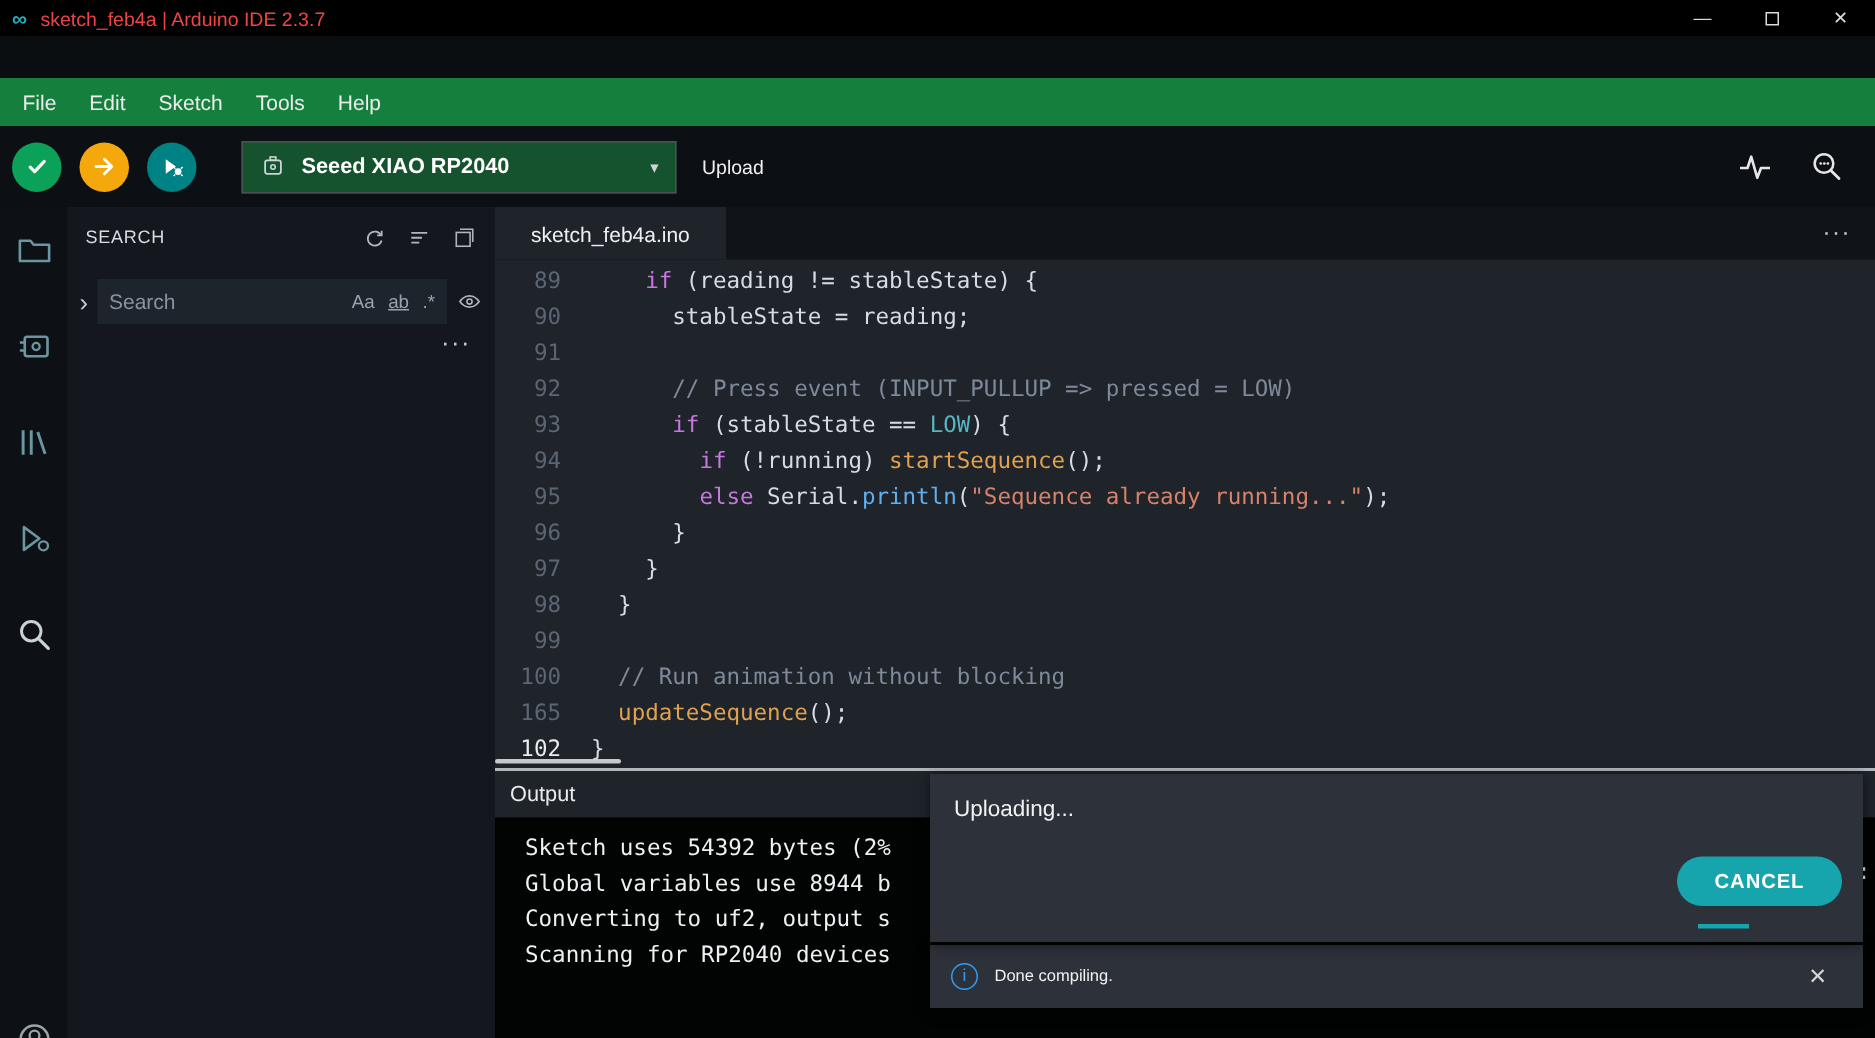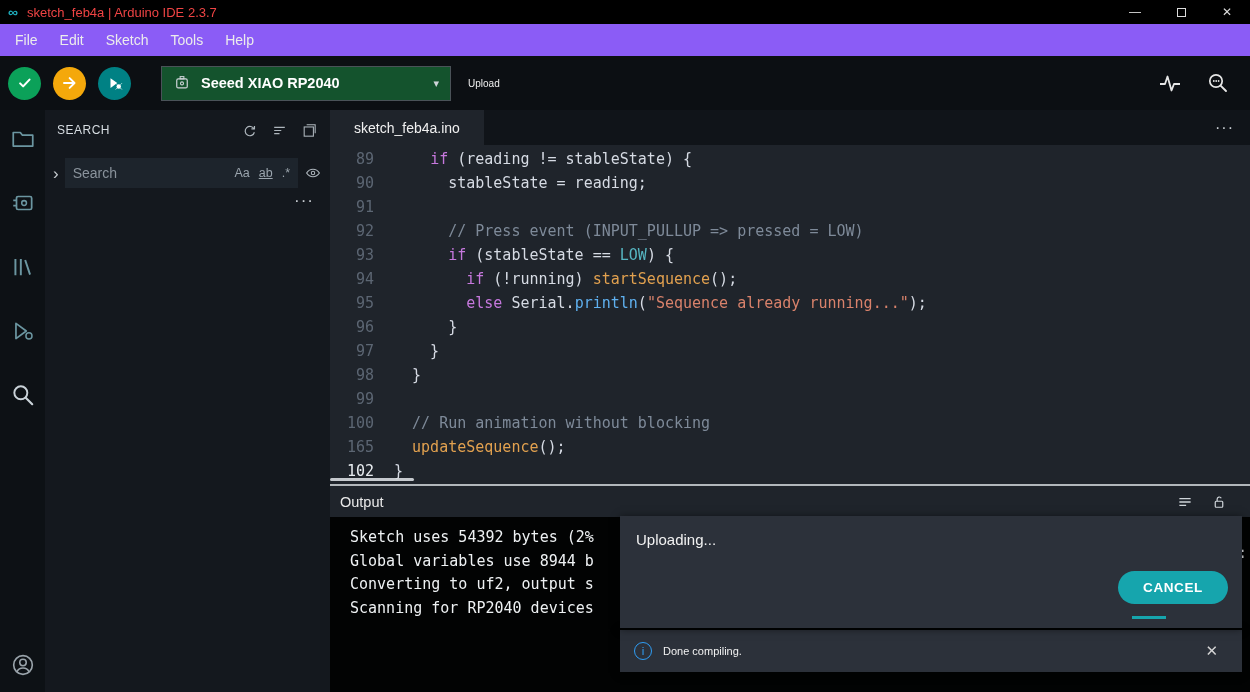--- a/index.html
+++ b/index.html
@@ -9,34 +9,34 @@
 
   
   .titlebar { height:24px; background:#000; display:flex; align-items:center; padding-left:8px; font-size:13px; }
   .logo { color:#1fb0c0; font-size:14px; font-weight:bold; margin-right:9px; }
   .title-text { color:#ef4444; }
   .win-controls { margin-left:auto; display:flex; height:100%; }
   .win-btn { width:46px; height:100%; display:flex; align-items:center; justify-content:center; color:#dcdcdc; font-size:12px; }
   .max-box { width:9px; height:9px; border:1px solid #dcdcdc; display:inline-block; }
 
   
-  .menubar { height:32px; background:#8b5cf6; display:flex; align-items:center; padding-left:4px; }
+  .menubar { height:32px; background:#15803d; display:flex; align-items:center; padding-left:4px;margin-top:28px; }
   .menu-item { padding:4px 11px; font-size:14px; color:#ececec; }
 
   
   .toolbar { height:54px; background:#0c0f13; display:flex; align-items:center; padding:0 12px 0 8px; }
   .tool-circle { width:33px; height:33px; border-radius:50%; display:flex; align-items:center; justify-content:center; margin-right:12px; flex-shrink:0; }
   .verify-bg { background:#0ba159; }
   .upload-bg { background:#f4a80b; }
   .debug-bg  { background:#008184; }
   .board-selector { margin-left:18px; width:290px; height:35px; border:1px solid #4a5258; background:#14532d; display:flex; align-items:center; padding:0 11px; gap:10px; }
   .board-icon { color:#cfd4d9; display:flex; }
   .board-name { font-weight:bold; font-size:14.5px; color:#fff; white-space:nowrap; }
   .board-caret { margin-left:auto; color:#cfd4d9; font-size:11px; }
-  .status-label { margin-left:17px; font-size:10px; color:#efefef; }
+  .status-label { margin-left:17px; font-size:13px; color:#efefef; }
   .toolbar-right { margin-left:auto; display:flex; gap:24px; align-items:center; padding-right:8px; color:#e6e6e6; }
 
   
   .main { display:flex; height:582px; }
 
   .activitybar { width:45px; background:#0d1115; display:flex; flex-direction:column; align-items:center; padding:16px 0 14px 0; flex-shrink:0; }
   .activity-top { display:flex; flex-direction:column; gap:38px; align-items:center; }
   .activity-icon { width:26px; height:26px; color:#6b96a1; display:flex; }
   .activity-icon.active { color:#c9d2d8; }
   .account-slot { margin-top:auto; }

